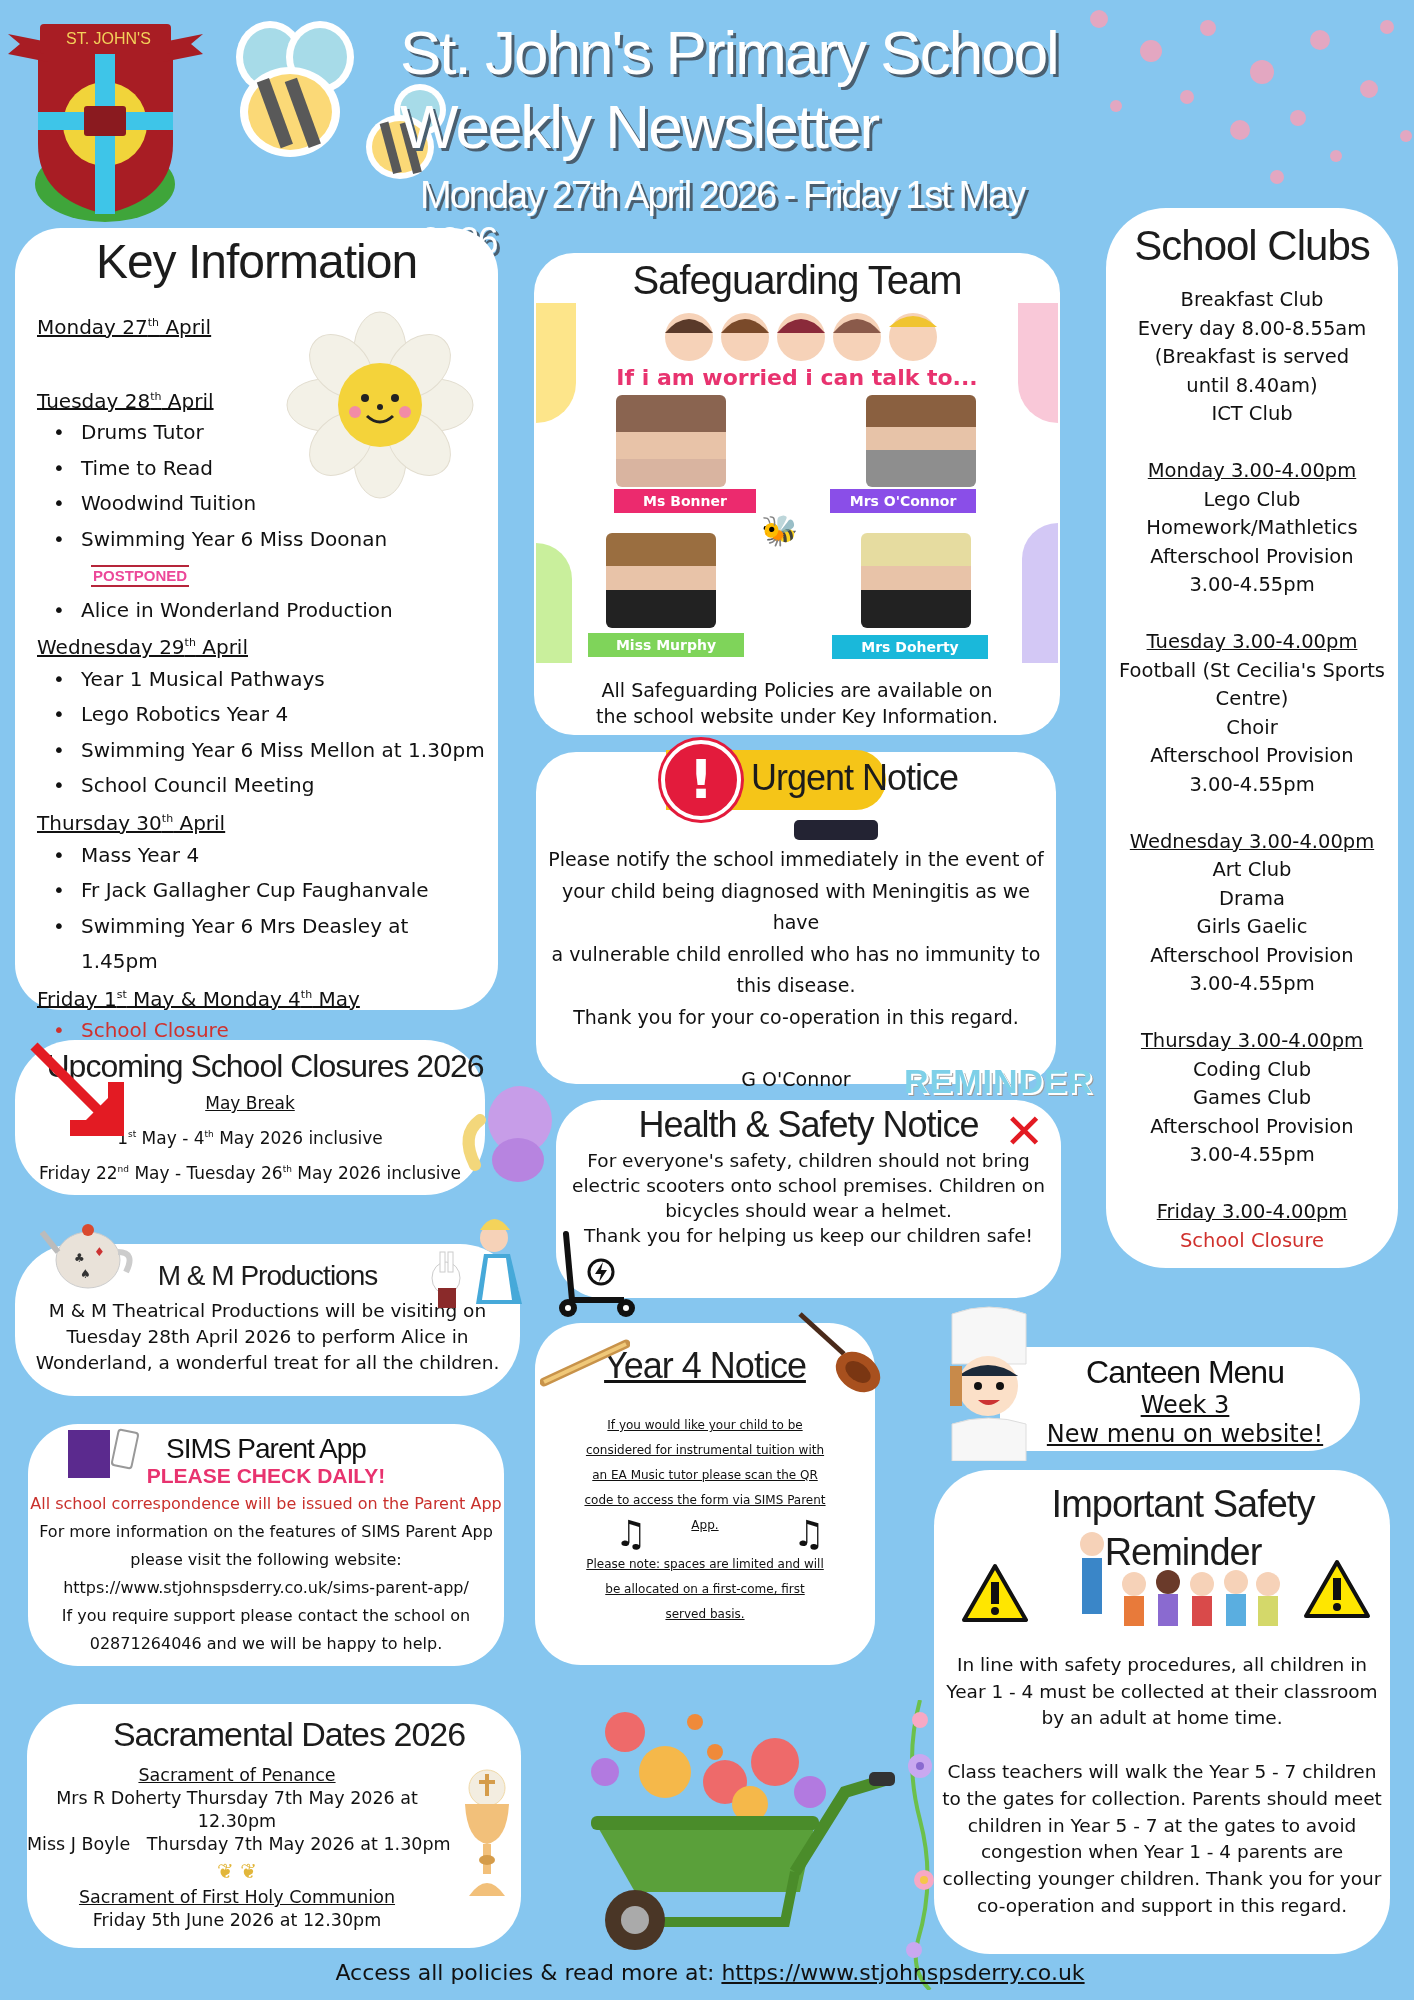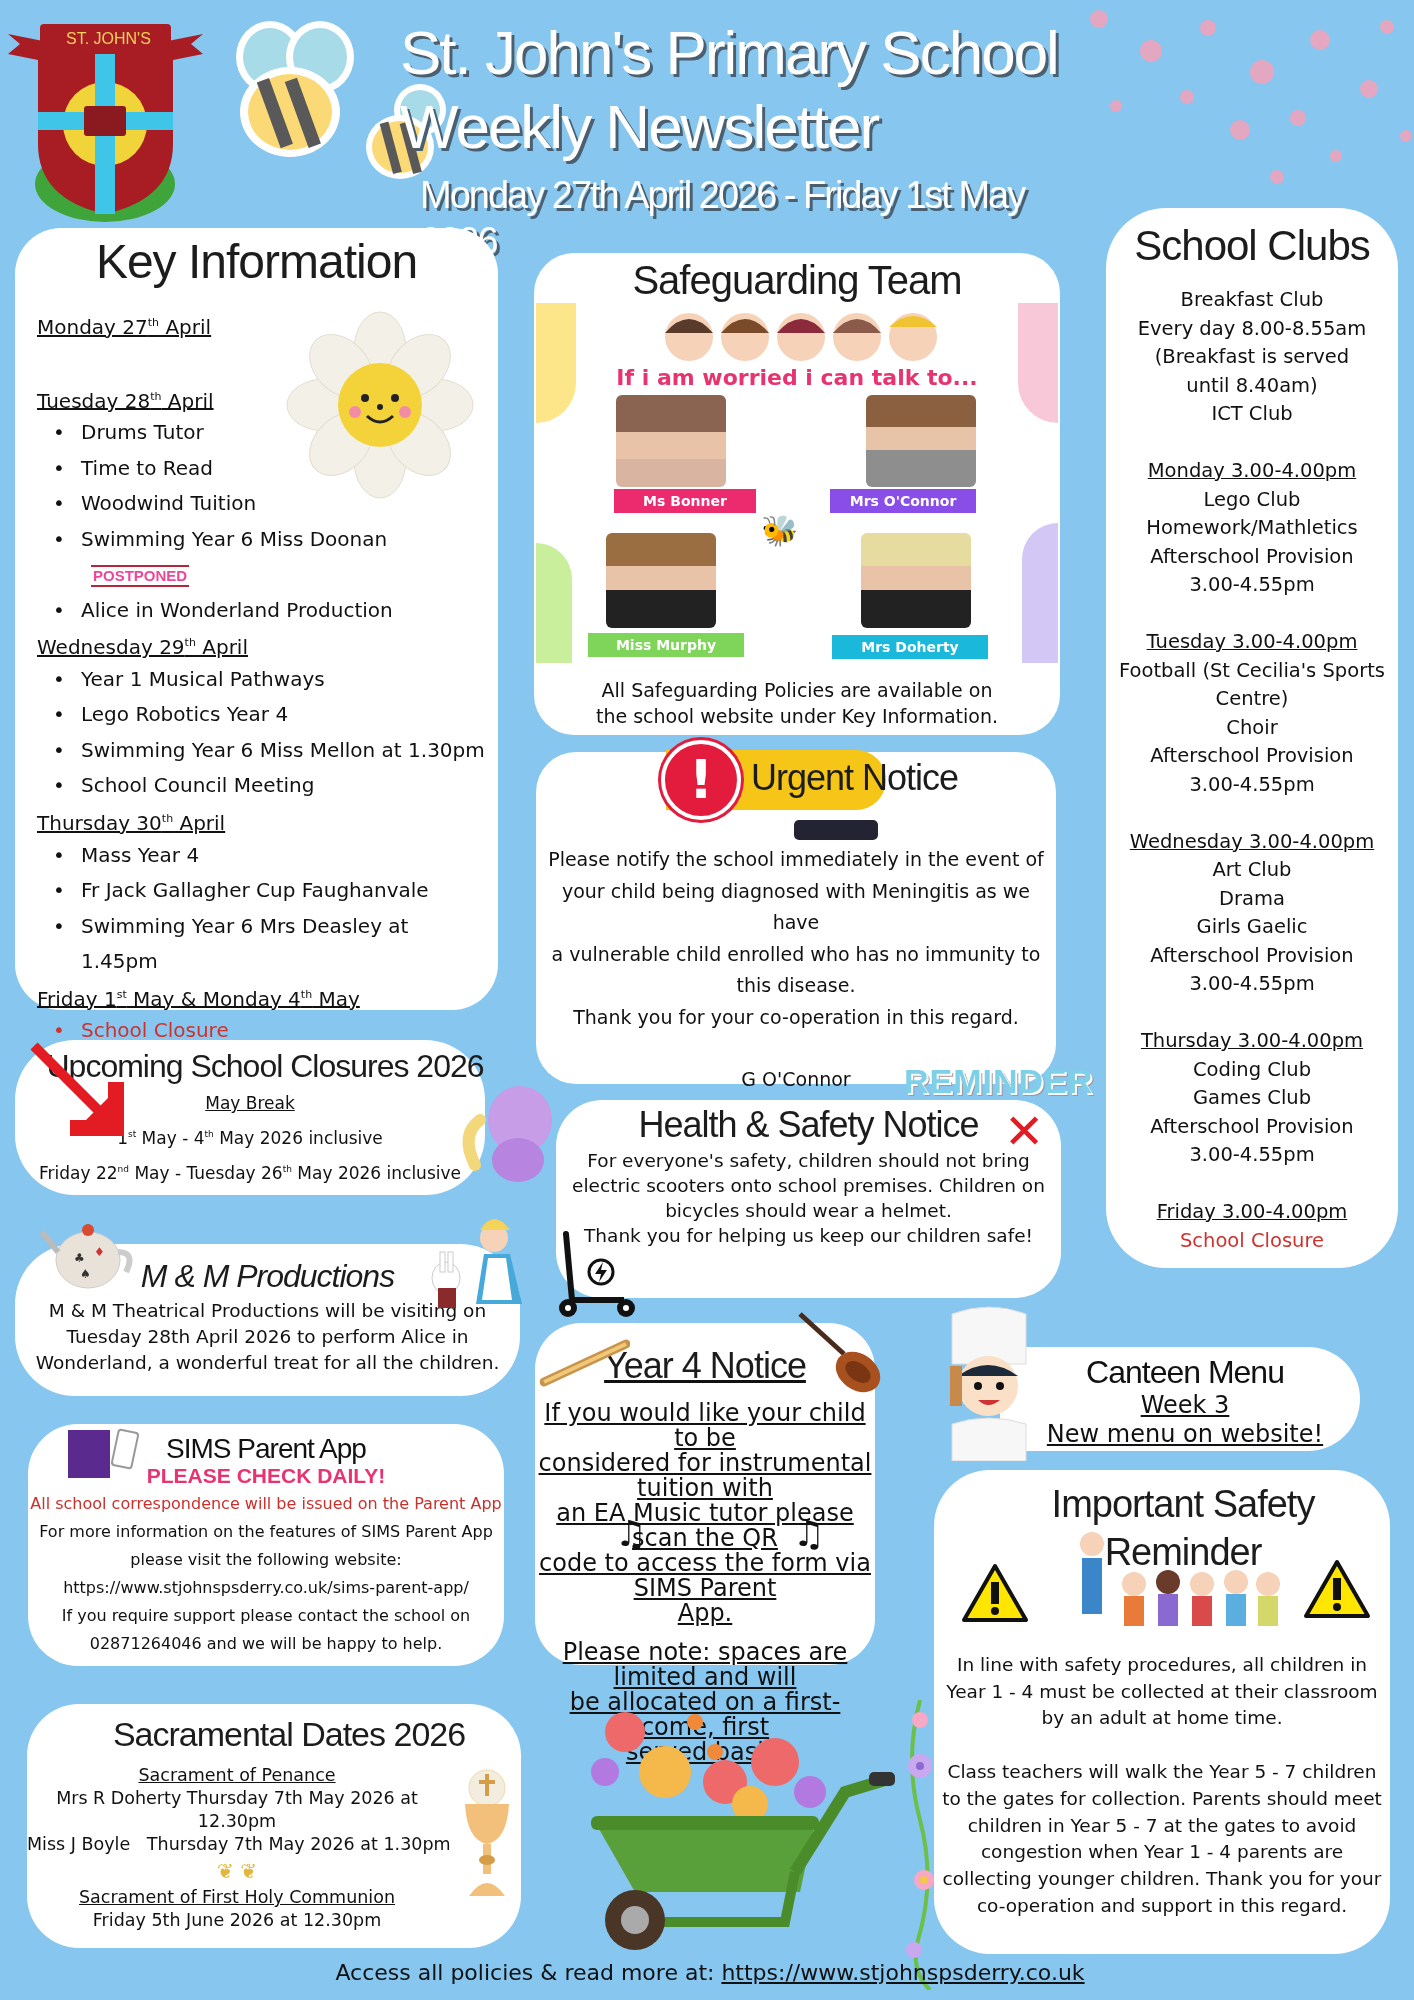--- a/index.html
+++ b/index.html
@@ -316,21 +316,21 @@
 </div>
 <div class="abs" style="left:450px;top:1080px;width:110px;height:110px;">
   <svg width="110" height="110" viewBox="0 0 110 110">
       <ellipse cx="70" cy="40" rx="32" ry="34" fill="#c79de8"></ellipse>
       <ellipse cx="68" cy="80" rx="26" ry="22" fill="#b784e0"></ellipse>
       <path d="M30 40 Q10 55 25 85" stroke="#f3d77b" stroke-width="12" fill="none" stroke-linecap="round"></path>
     </svg>
 </div>
 
 <div class="card" style="left:15px;top:1244px;width:505px;height:152px;border-radius:60px;">
-  <h2 class="title-h hand" style="font-size:32px;line-height:44px;margin-top:10px;font-style:italic;">M &amp; M Productions</h2>
+  <h2 class="title-h hand" style="font-size:28px;line-height:44px;margin-top:10px;">M &amp; M Productions</h2>
   <div class="center" style="font-size:18.5px;line-height:26px;">
     <div>M &amp; M Theatrical Productions will be visiting on</div>
     <div>Tuesday 28th April 2026 to perform Alice in</div>
     <div>Wonderland, a wonderful treat for all the children.</div>
   </div>
 </div>
 <div class="abs" style="left:40px;top:1212px;width:95px;height:80px;">
   <svg width="95" height="80" viewBox="0 0 95 80">
       <ellipse cx="48" cy="48" rx="32" ry="28" fill="#e9e2d9" stroke="#ccc"></ellipse>
       <path d="M78 40 Q96 40 86 60" stroke="#ccc" stroke-width="6" fill="none"></path>
@@ -373,21 +373,21 @@
       <circle cx="14" cy="78" r="3" fill="#fff"></circle>
       <circle cx="72" cy="78" r="9" fill="#111"></circle>
       <circle cx="72" cy="78" r="3" fill="#fff"></circle>
       <circle cx="47" cy="42" r="12" fill="none" stroke="#111" stroke-width="3"></circle>
       <path d="M49 32 L41 44 L47 44 L45 52 L53 40 L47 40 Z" fill="#111"></path>
     </svg>
 </div>
 
 <div class="card" style="left:535px;top:1323px;width:340px;height:342px;border-radius:46px;text-decoration:underline;">
   <h2 class="title-h hand" style="font-size:36px;line-height:46px;margin-top:20px;">Year 4 Notice</h2>
-  <div class="center" style="font-size:24px;line-height:25px;margin-top:12px;">
+  <div class="center" style="font-size:12px;line-height:25px;margin-top:24px;">
     <div>If you would like your child to be</div>
     <div>considered for instrumental tuition with</div>
     <div>an EA Music tutor please scan the QR</div>
     <div>code to access the form via SIMS Parent</div>
     <div>App.</div>
     <div style="height:14px;"></div>
     <div>Please note: spaces are limited and will</div>
     <div>be allocated on a first-come, first</div>
     <div>served basis.</div>
   </div>

